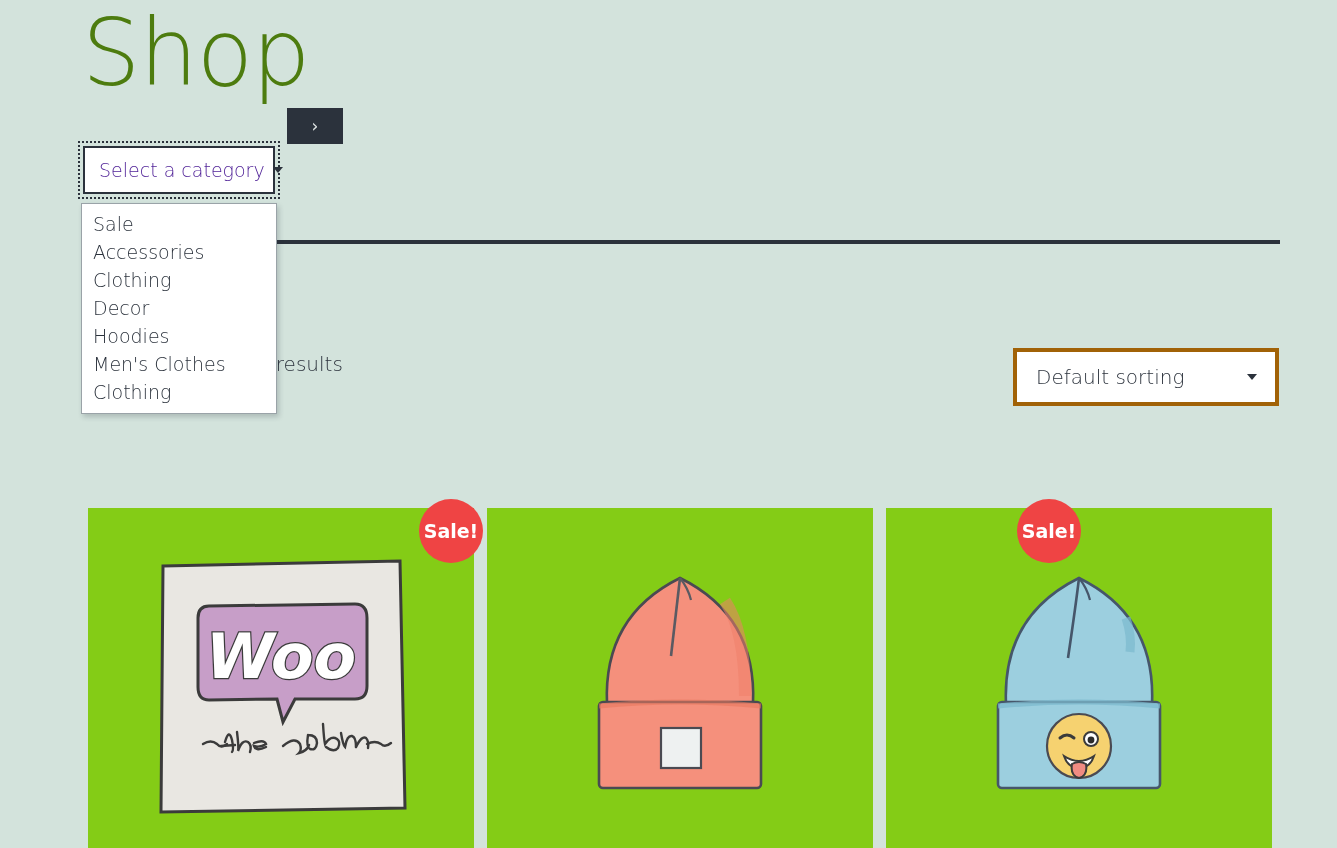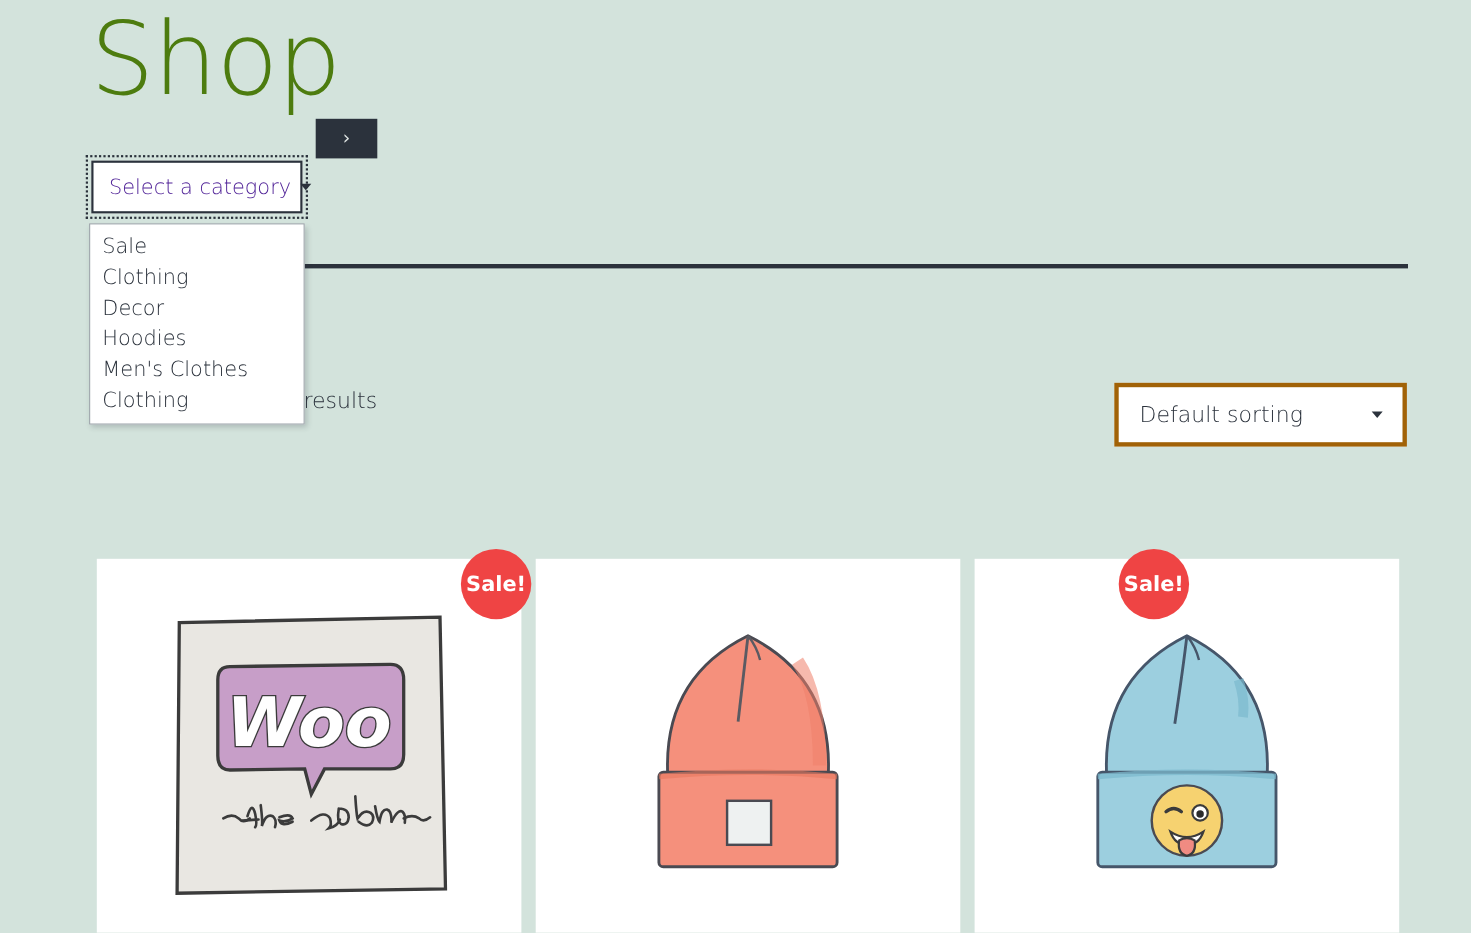--- a/index.html
+++ b/index.html
@@ -168,21 +168,21 @@
     left: 88px;
     top: 508px;
     width: 1250px;
     height: 340px;
   }
   .product-card {
     position: absolute;
     top: 0;
     width: 386px;
     height: 340px;
-    background: #ffffff;
+    background: #84cc16;
     overflow: hidden;
   }
   .card-1 { left: 0px; }
   .card-2 { left: 399px; }
   .card-3 { left: 798px; }
 
   .card-media {
     position: absolute;
     left: 0; top: 0;
     width: 100%;
@@ -227,20 +227,21 @@
 
   <div class="select-focus">
     <div class="select-box">
       <span class="sel-label">Select a category</span>
       <span class="caret-down"></span>
     </div>
   </div>
 
   <div class="dropdown-list">
     <div class="opt">Sale</div>
+    <div class="opt">Accessories</div>
     <div class="opt">Clothing</div>
     <div class="opt">Decor</div>
     <div class="opt">Hoodies</div>
     <div class="opt">Men's Clothes</div>
     <div class="opt">Clothing</div>
   </div>
 </div>
 
 <div class="divider"></div>
 

